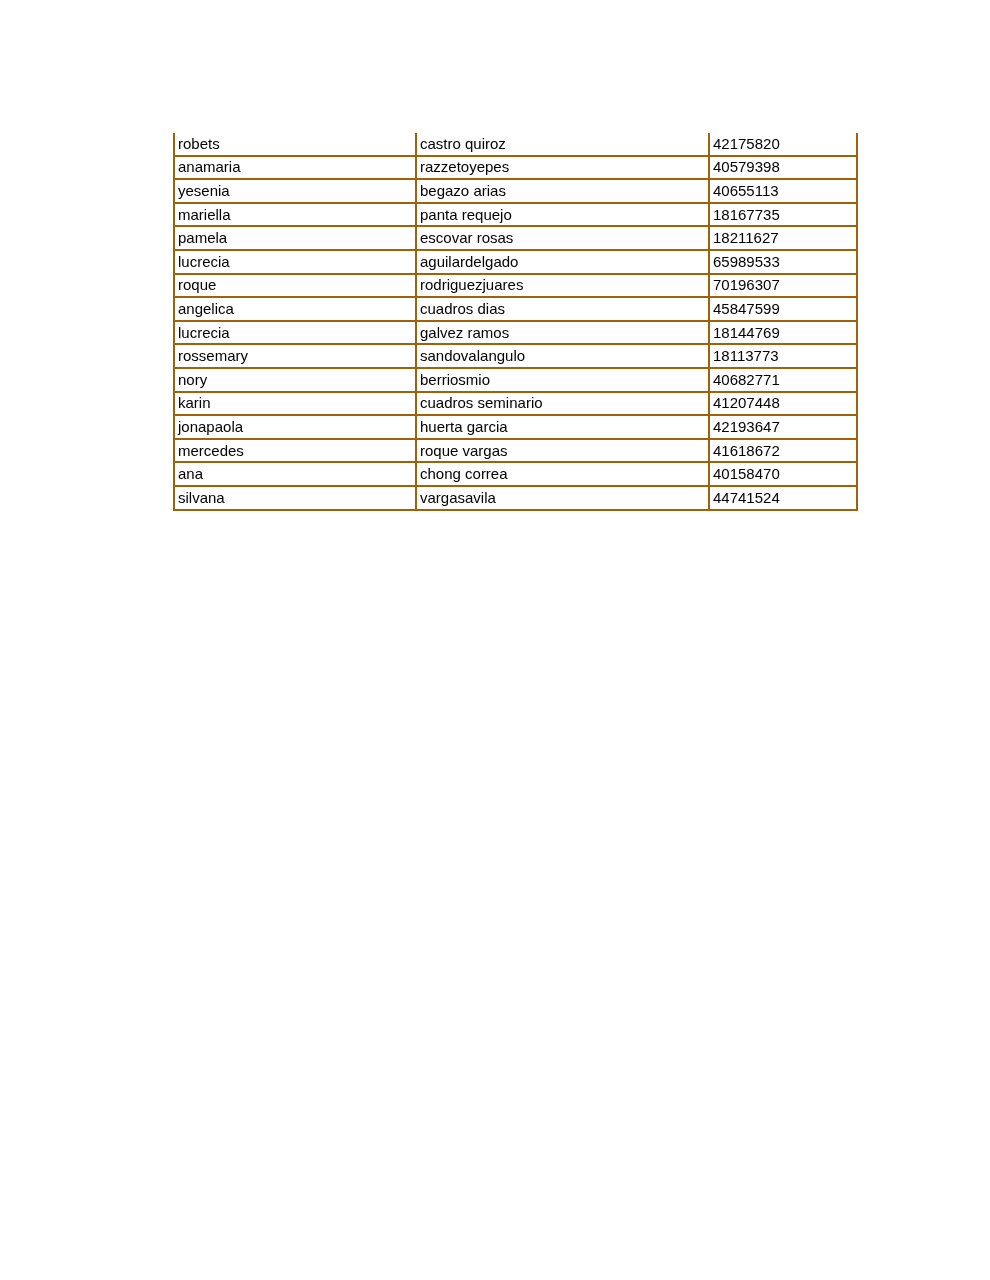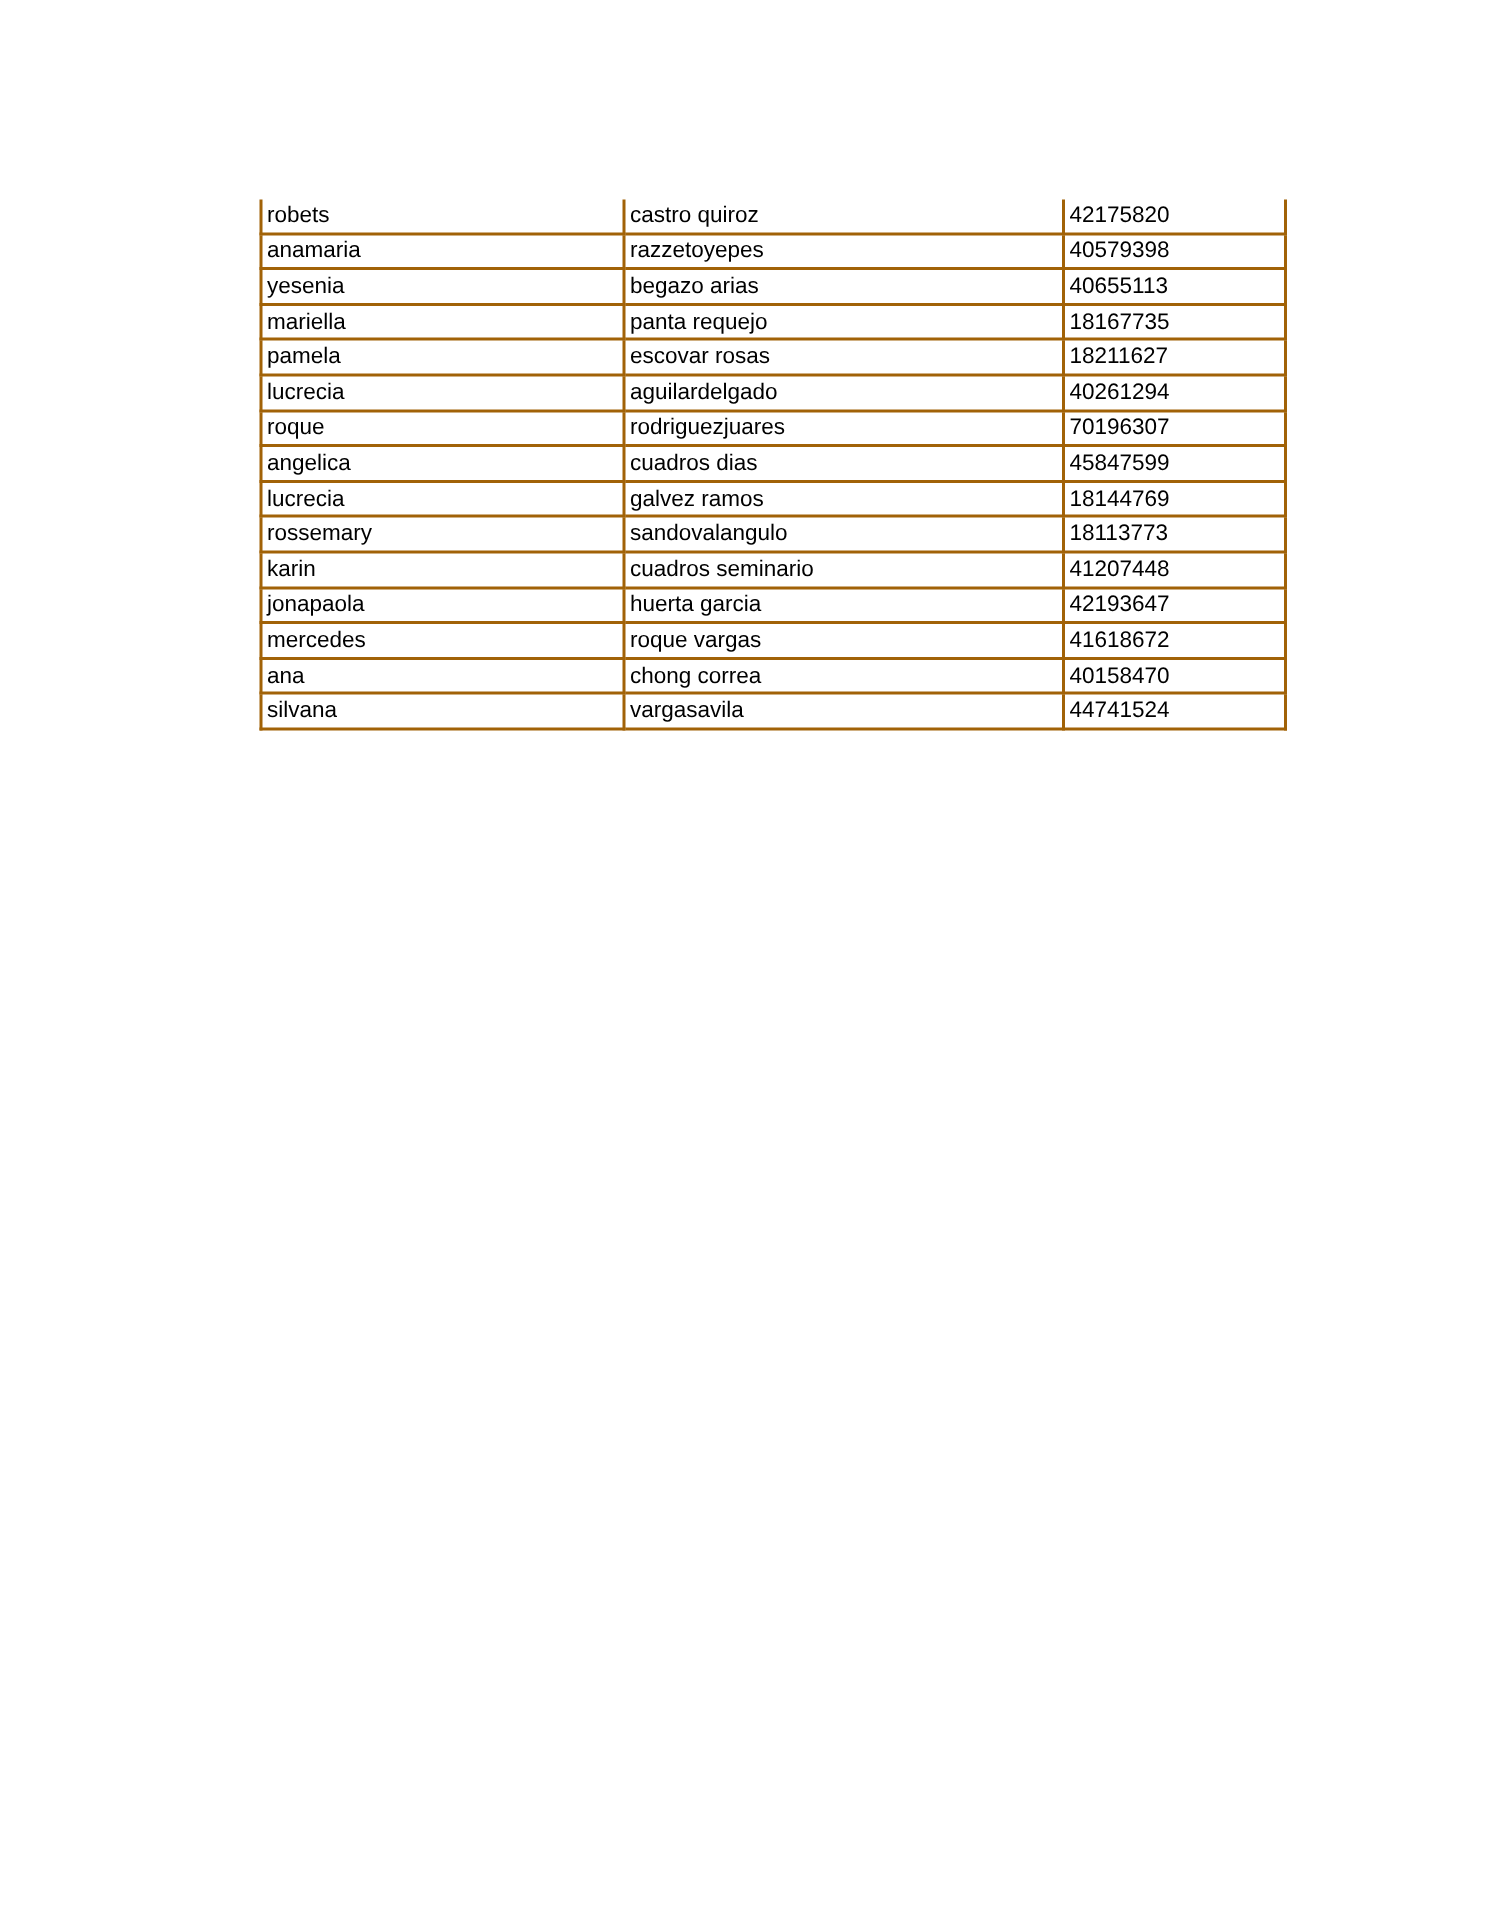--- a/index.html
+++ b/index.html
@@ -82,41 +82,46 @@
           <td>18167735</td>
         </tr>
         <tr>
           <td>pamela</td>
           <td>escovar rosas</td>
           <td>18211627</td>
         </tr>
         <tr>
           <td>lucrecia</td>
           <td>aguilardelgado</td>
-          <td>40261294</td>
+          <td>65989533</td>
         </tr>
         <tr>
           <td>roque</td>
           <td>rodriguezjuares</td>
           <td>70196307</td>
         </tr>
         <tr>
           <td>angelica</td>
           <td>cuadros dias</td>
           <td>45847599</td>
         </tr>
         <tr>
           <td>lucrecia</td>
           <td>galvez ramos</td>
           <td>18144769</td>
         </tr>
         <tr>
           <td>rossemary</td>
           <td>sandovalangulo</td>
           <td>18113773</td>
+        </tr>
+        <tr>
+          <td>nory</td>
+          <td>berriosmio</td>
+          <td>40682771</td>
         </tr>
         <tr>
           <td>karin</td>
           <td>cuadros seminario</td>
           <td>41207448</td>
         </tr>
         <tr>
           <td>jonapaola</td>
           <td>huerta garcia</td>
           <td>42193647</td>

